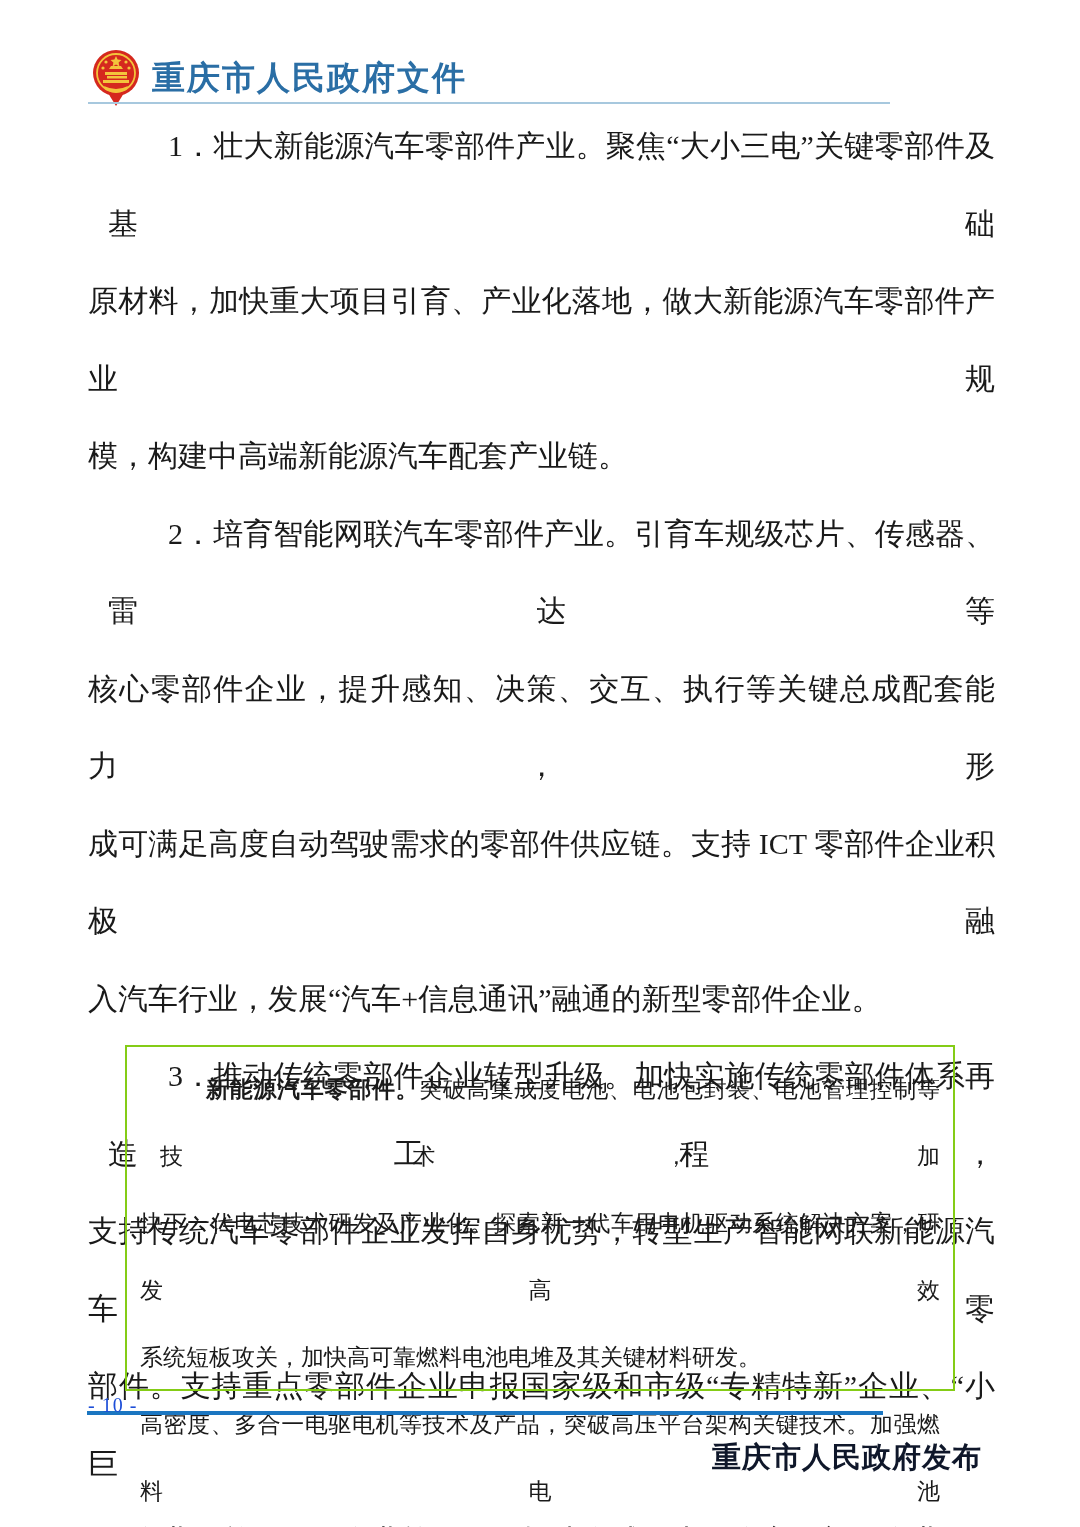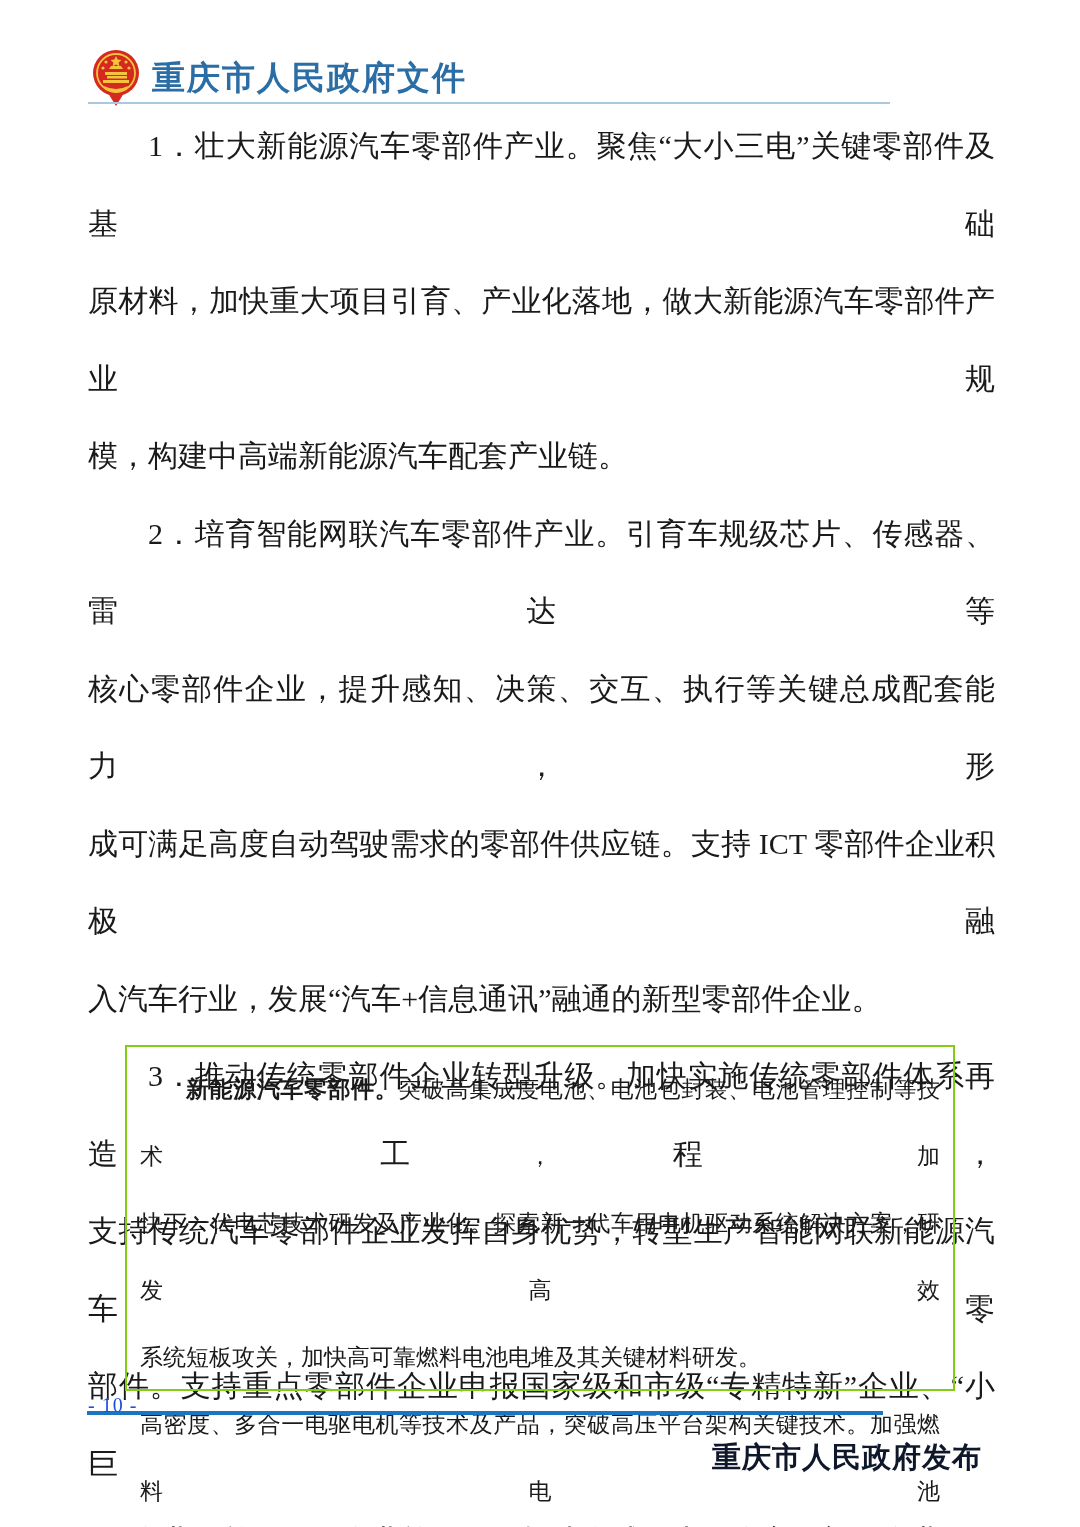--- a/index.html
+++ b/index.html
@@ -14,21 +14,21 @@
     position:absolute; left:152px; top:56px;
     font-family:Liberation Serif, serif; font-weight:bold;
     font-size:33px; color:#2a6ea5; letter-spacing:2px; white-space:nowrap;
   }
   .hdr-line { position:absolute; left:88px; top:102px; width:802px; height:2px; background:#a7c8de; }
 
   
   .bodytext { position:absolute; left:88px; top:107px; width:907px; font-size:30px; line-height:77.5px; }
   .bline { text-align:justify; }
   .j { text-align-last:justify; }
-  .ind { text-indent:60px; }
+  .ind { text-indent:60px;margin-left:20px; }
 
   
   .colbox {
     position:absolute; left:125px; top:1045px; width:830px; height:346px;
     box-sizing:border-box; border:2px solid #84cc16;
     padding:9px 13px 0 13px; font-size:23px; line-height:67px;
   }
   .colbox .bline { text-align:justify; }
   .colbox .ind { text-indent:46px; }
   .boxlead { font-family:"Liberation Sans", sans-serif; font-weight:bold; }

